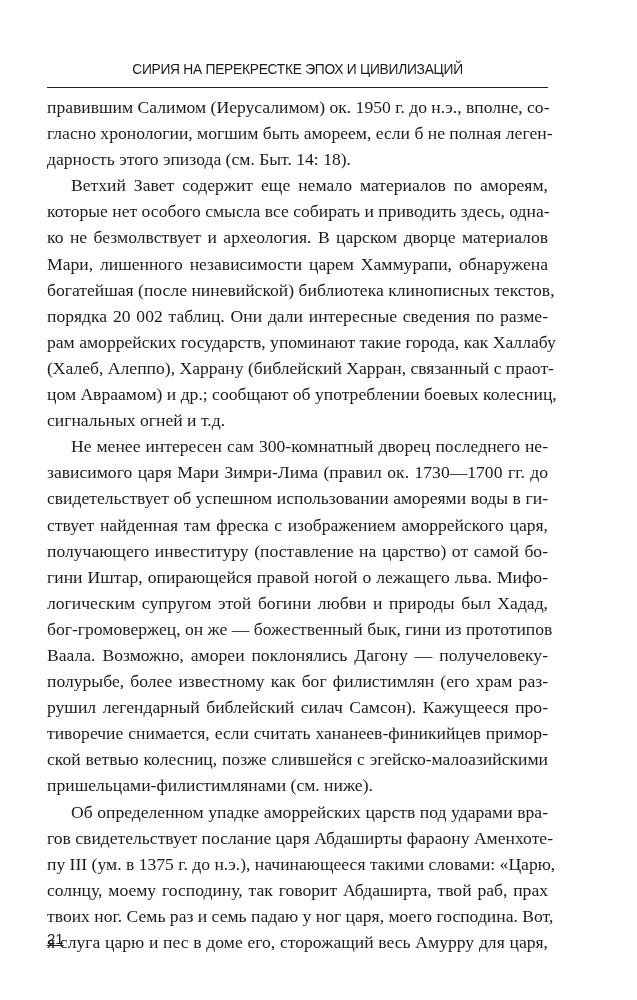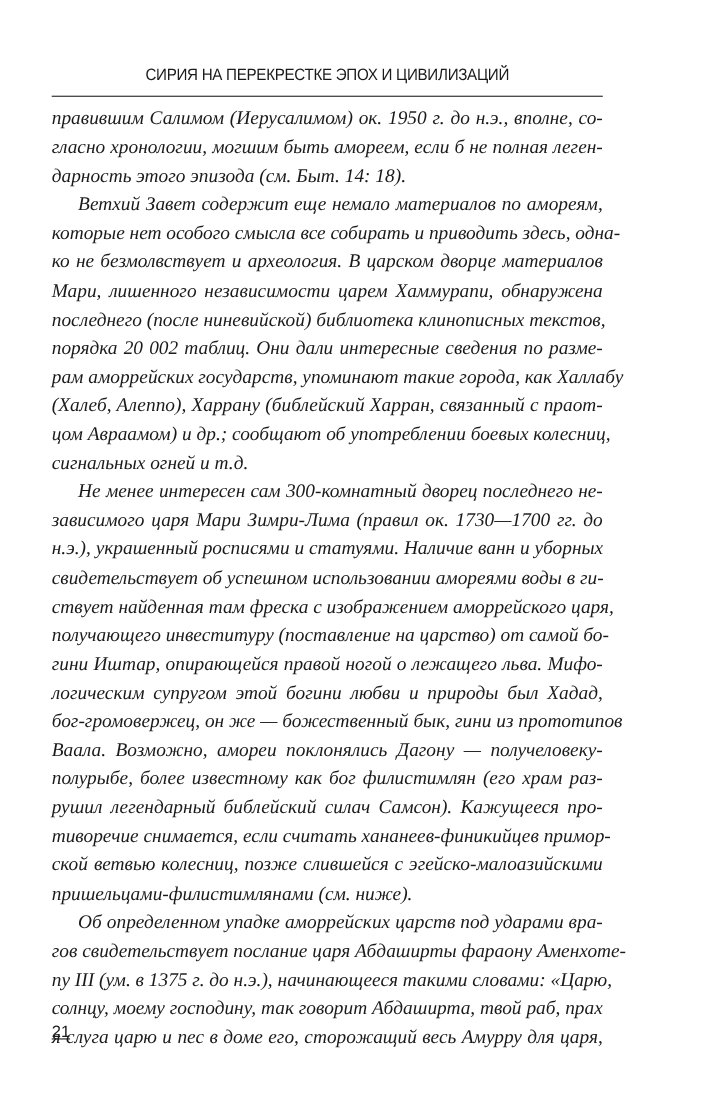--- a/index.html
+++ b/index.html
@@ -53,21 +53,20 @@
   }
   .para {
     margin: 0;
   }
   .line {
     display: block;
     text-align: justify;
     text-align-last: justify;
     white-space: nowrap;
     height: 26.1px;
-    font-style: italic;
   }
   .line.last {
     text-align-last: left;
   }
   .line.indent {
     padding-left: 24px;
   }
   .folio {
     position: absolute;
     top: 930px;
@@ -93,50 +92,50 @@
       <span class="line">правившим Салимом (Иерусалимом) ок. 1950 г. до н.э., вполне, со-</span>
       <span class="line">гласно хронологии, могшим быть амореем, если б не полная леген-</span>
       <span class="line last">дарность этого эпизода (см. Быт. 14: 18).</span>
     </p>
 
     <p class="para">
       <span class="line indent">Ветхий Завет содержит еще немало материалов по амореям,</span>
       <span class="line">которые нет особого смысла все собирать и приводить здесь, одна-</span>
       <span class="line">ко не безмолвствует и археология. В царском дворце материалов</span>
       <span class="line">Мари, лишенного независимости царем Хаммурапи, обнаружена</span>
-      <span class="line">последнего (после ниневийской) библиотека клинописных текстов,</span>
+      <span class="line">богатейшая (после ниневийской) библиотека клинописных текстов,</span>
       <span class="line">порядка 20 002 таблиц. Они дали интересные сведения по разме-</span>
       <span class="line">рам аморрейских государств, упоминают такие города, как Халлабу</span>
       <span class="line">(Халеб, Алеппо), Харрану (библейский Харран, связанный с праот-</span>
       <span class="line">цом Авраамом) и др.; сообщают об употреблении боевых колесниц,</span>
       <span class="line last">сигнальных огней и т.д.</span>
     </p>
 
     <p class="para">
       <span class="line indent">Не менее интересен сам 300-комнатный дворец последнего не-</span>
       <span class="line">зависимого царя Мари Зимри-Лима (правил ок. 1730—1700 гг. до</span>
-      <span class="line">н.э.), украшенный росписями и статуями. Наличие ванн и уборных</span>
       <span class="line">свидетельствует об успешном использовании амореями воды в ги-</span>
       <span class="line">ствует найденная там фреска с изображением аморрейского царя,</span>
       <span class="line">получающего инвеституру (поставление на царство) от самой бо-</span>
       <span class="line">гини Иштар, опирающейся правой ногой о лежащего льва. Мифо-</span>
       <span class="line">логическим супругом этой богини любви и природы был Хадад,</span>
       <span class="line">бог-громовержец, он же — божественный бык, гини из прототипов</span>
       <span class="line">Ваала. Возможно, амореи поклонялись Дагону — получеловеку-</span>
       <span class="line">полурыбе, более известному как бог филистимлян (его храм раз-</span>
       <span class="line">рушил легендарный библейский силач Самсон). Кажущееся про-</span>
       <span class="line">тиворечие снимается, если считать хананеев-финикийцев примор-</span>
       <span class="line">ской ветвью колесниц, позже слившейся с эгейско-малоазийскими</span>
       <span class="line last">пришельцами-филистимлянами (см. ниже).</span>
     </p>
 
     <p class="para">
       <span class="line indent">Об определенном упадке аморрейских царств под ударами вра-</span>
       <span class="line">гов свидетельствует послание царя Абдаширты фараону Аменхоте-</span>
       <span class="line">пу III (ум. в 1375 г. до н.э.), начинающееся такими словами: «Царю,</span>
       <span class="line">солнцу, моему господину, так говорит Абдаширта, твой раб, прах</span>
+      <span class="line">твоих ног. Семь раз и семь падаю у ног царя, моего господина. Вот,</span>
       <span class="line">я слуга царю и пес в доме его, сторожащий весь Амурру для царя,</span>
 
     </p>
   </div>
 
   <div class="folio">21</div>
 </div>
 
 </body></html>

